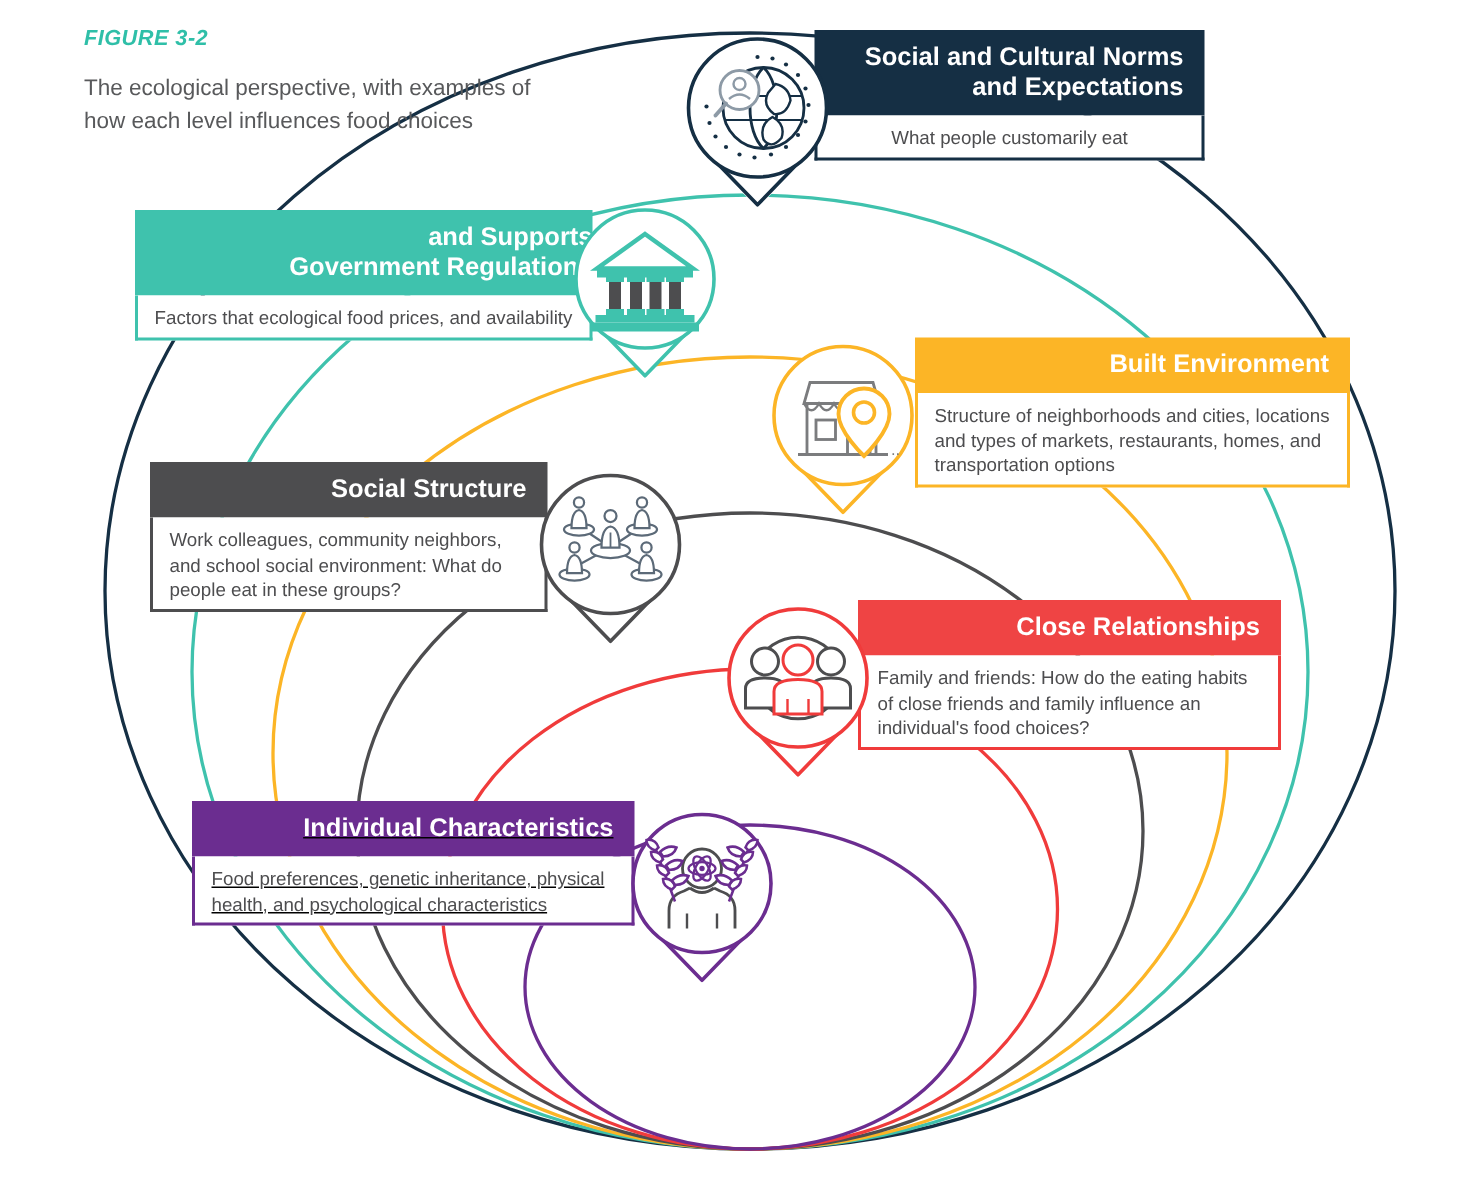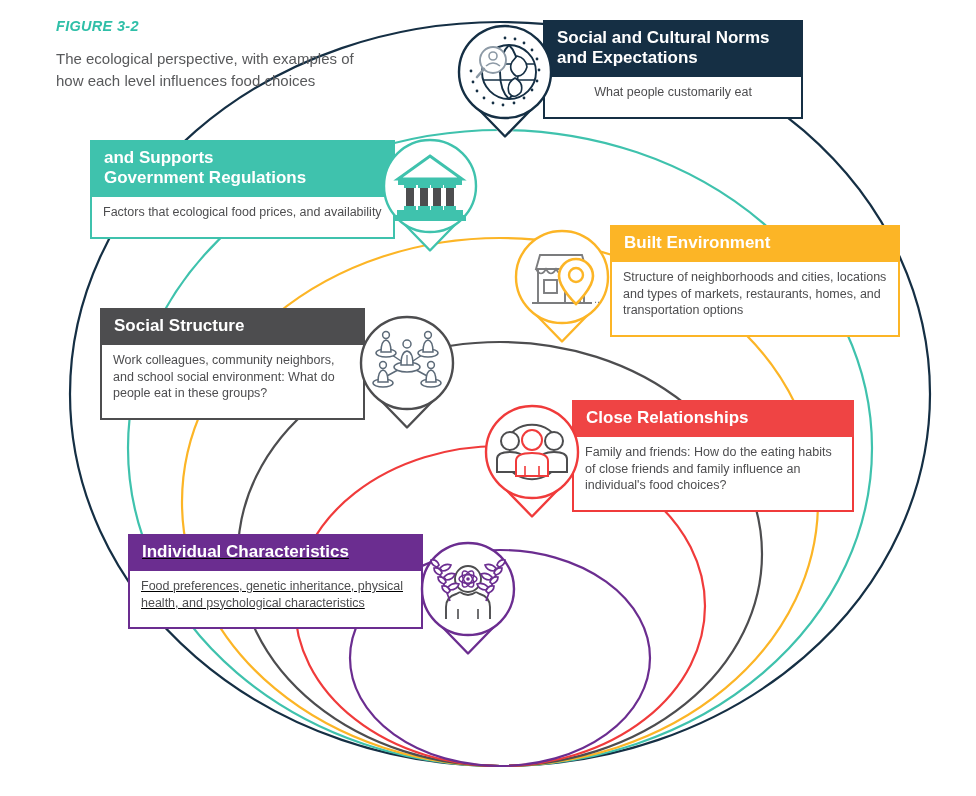--- a/index.html
+++ b/index.html
@@ -25,28 +25,28 @@
     font-size: 15px; line-height: 1.45; color: #58595b;
   }
 
   
   #rings { position: absolute; left: 0; top: 0; width: 976px; height: 796px; z-index: 5; }
 
   
   .node { position: absolute; z-index: 30; }
   .card { position: absolute; top: 0; display: flex; flex-direction: column; }
   .card-head {
-    color: #ffffff; font-weight: bold; text-align: left;
+    color: #ffffff; font-weight: bold; text-align: right;
     padding: 8px 14px 9px;
     line-height: 1.18;
   }
   .card-body {
     background: #ffffff;
     color: #4d4d4f;
-    padding: 7px 11px 16px;
+    padding: 7px 11px 4px;
     line-height: 1.32;
   }
 
   
   .pin { position: absolute; top: 0; }
   .pin svg { display: block; }
 
   
   .n-norms   .card-head { background: #152f44; }
   .n-norms   .card-body { border: 2px solid #152f44; border-top: none; }

